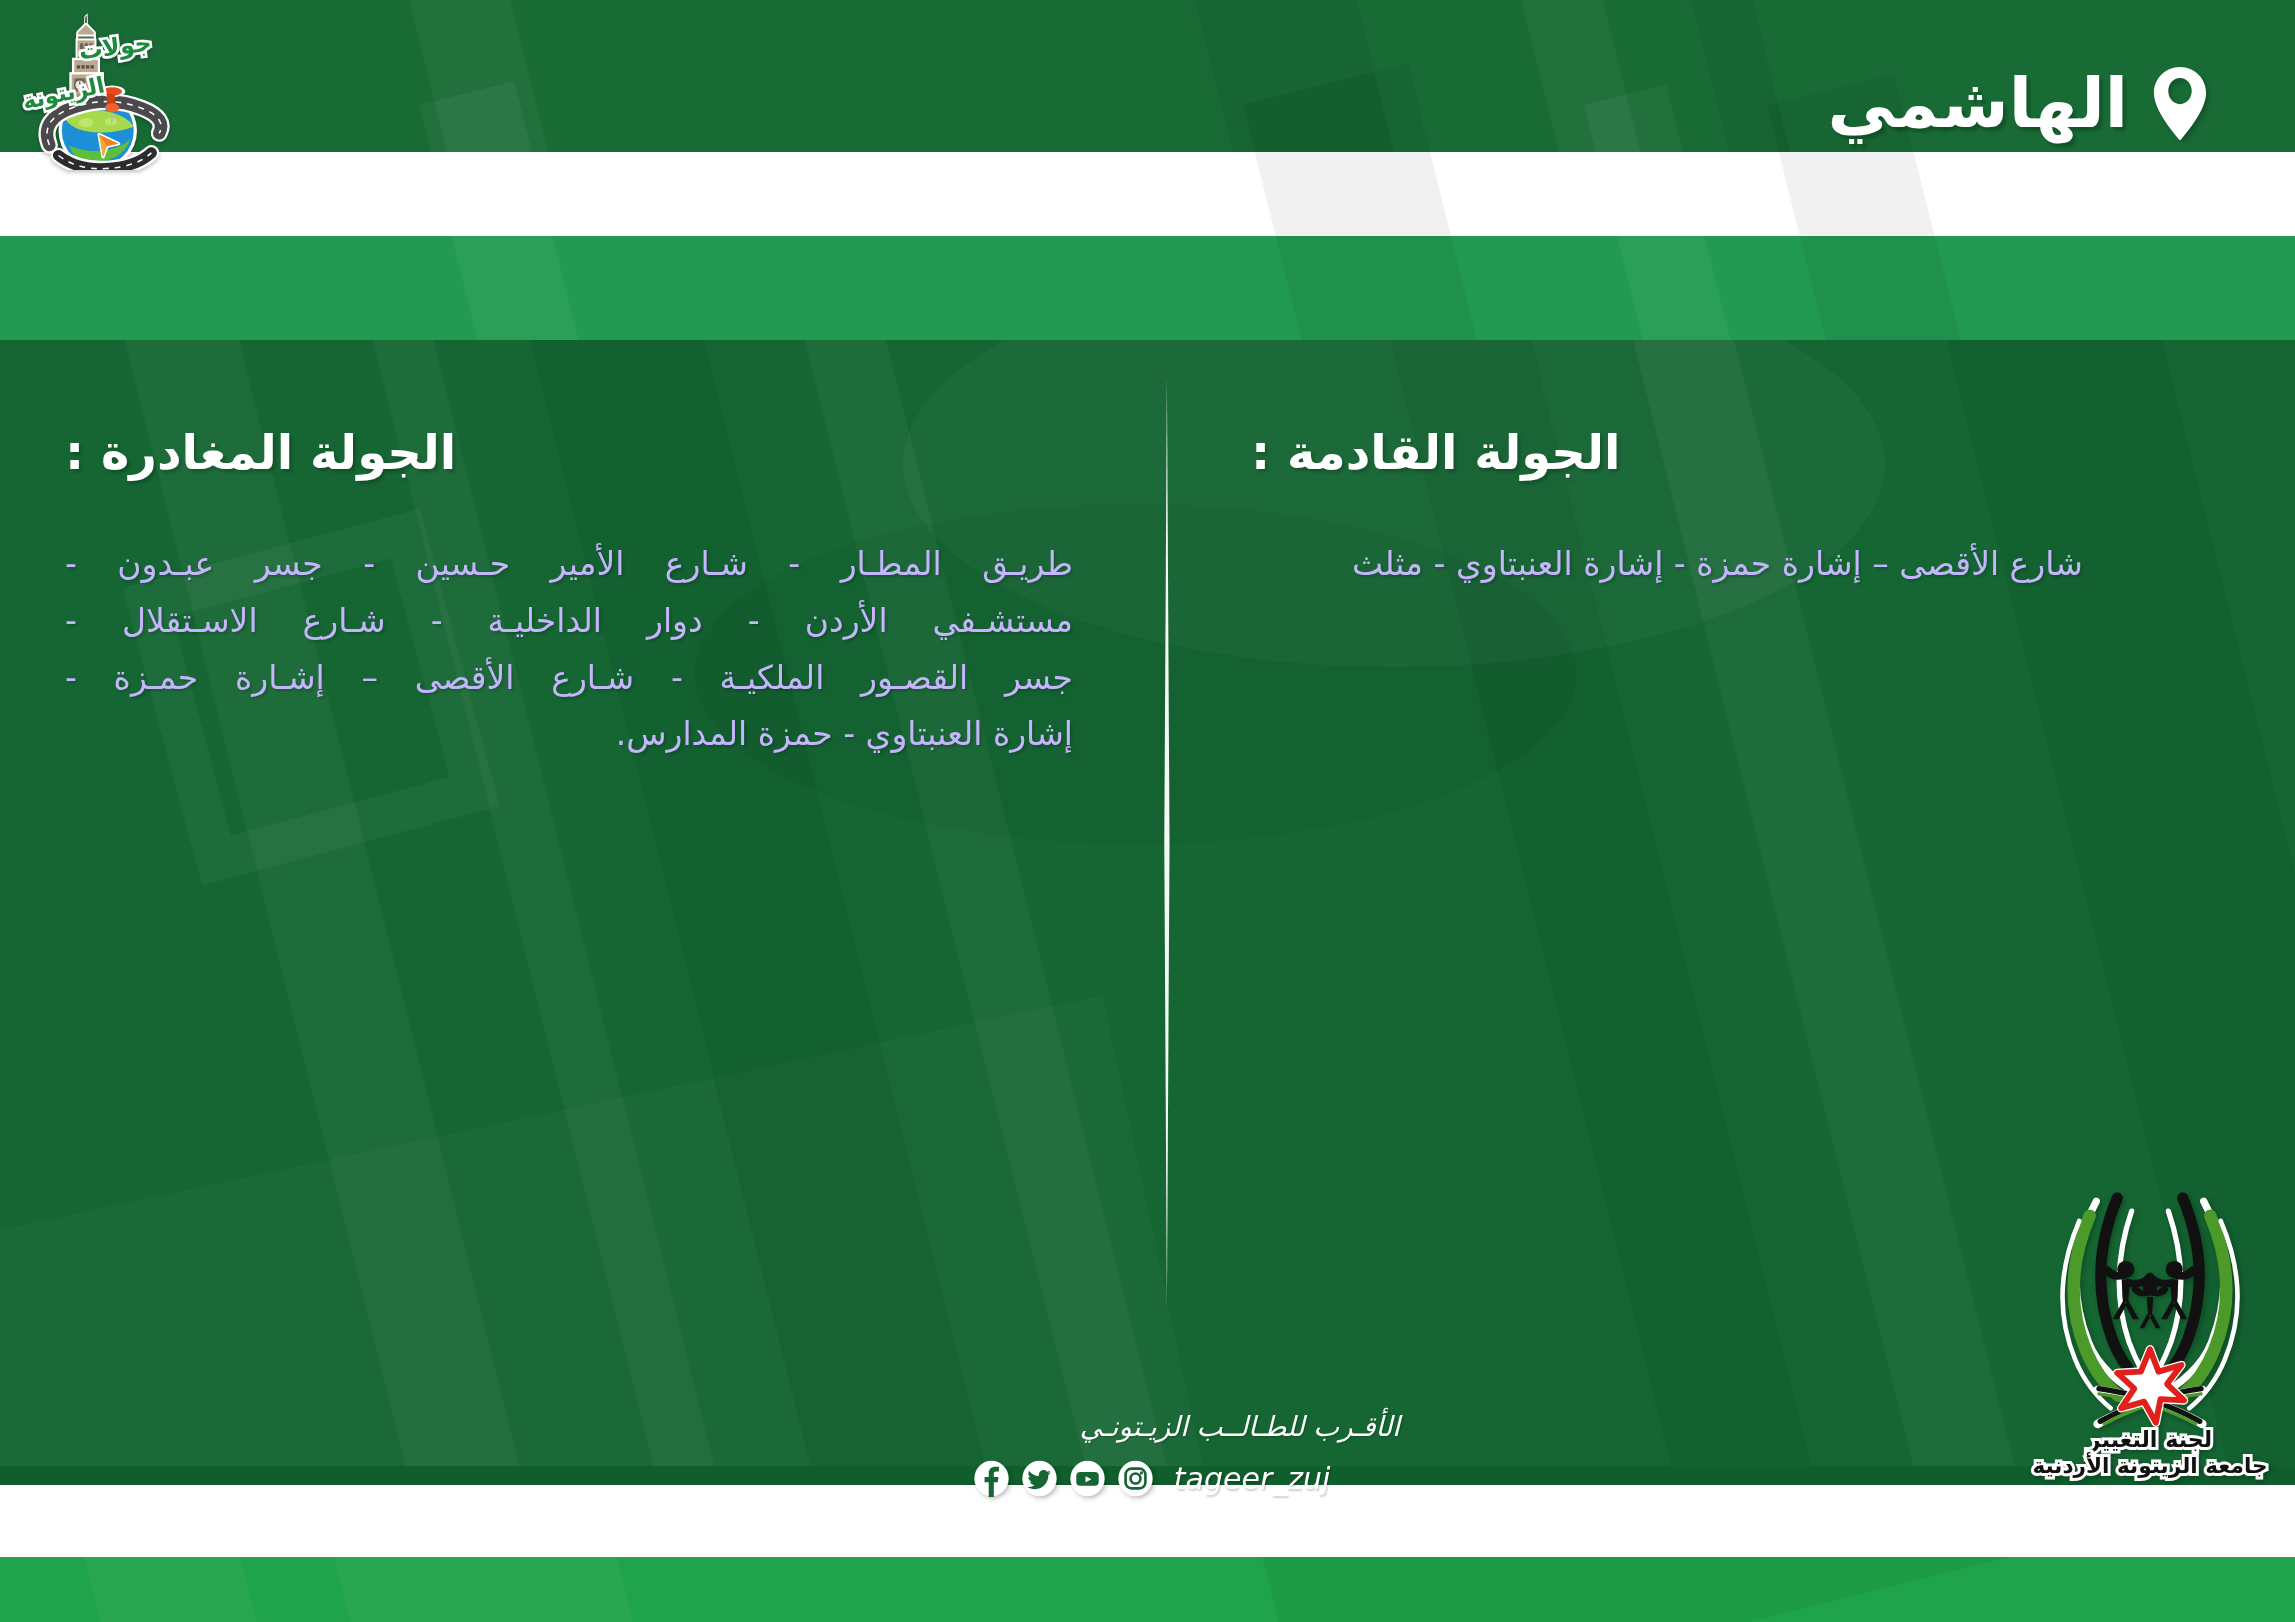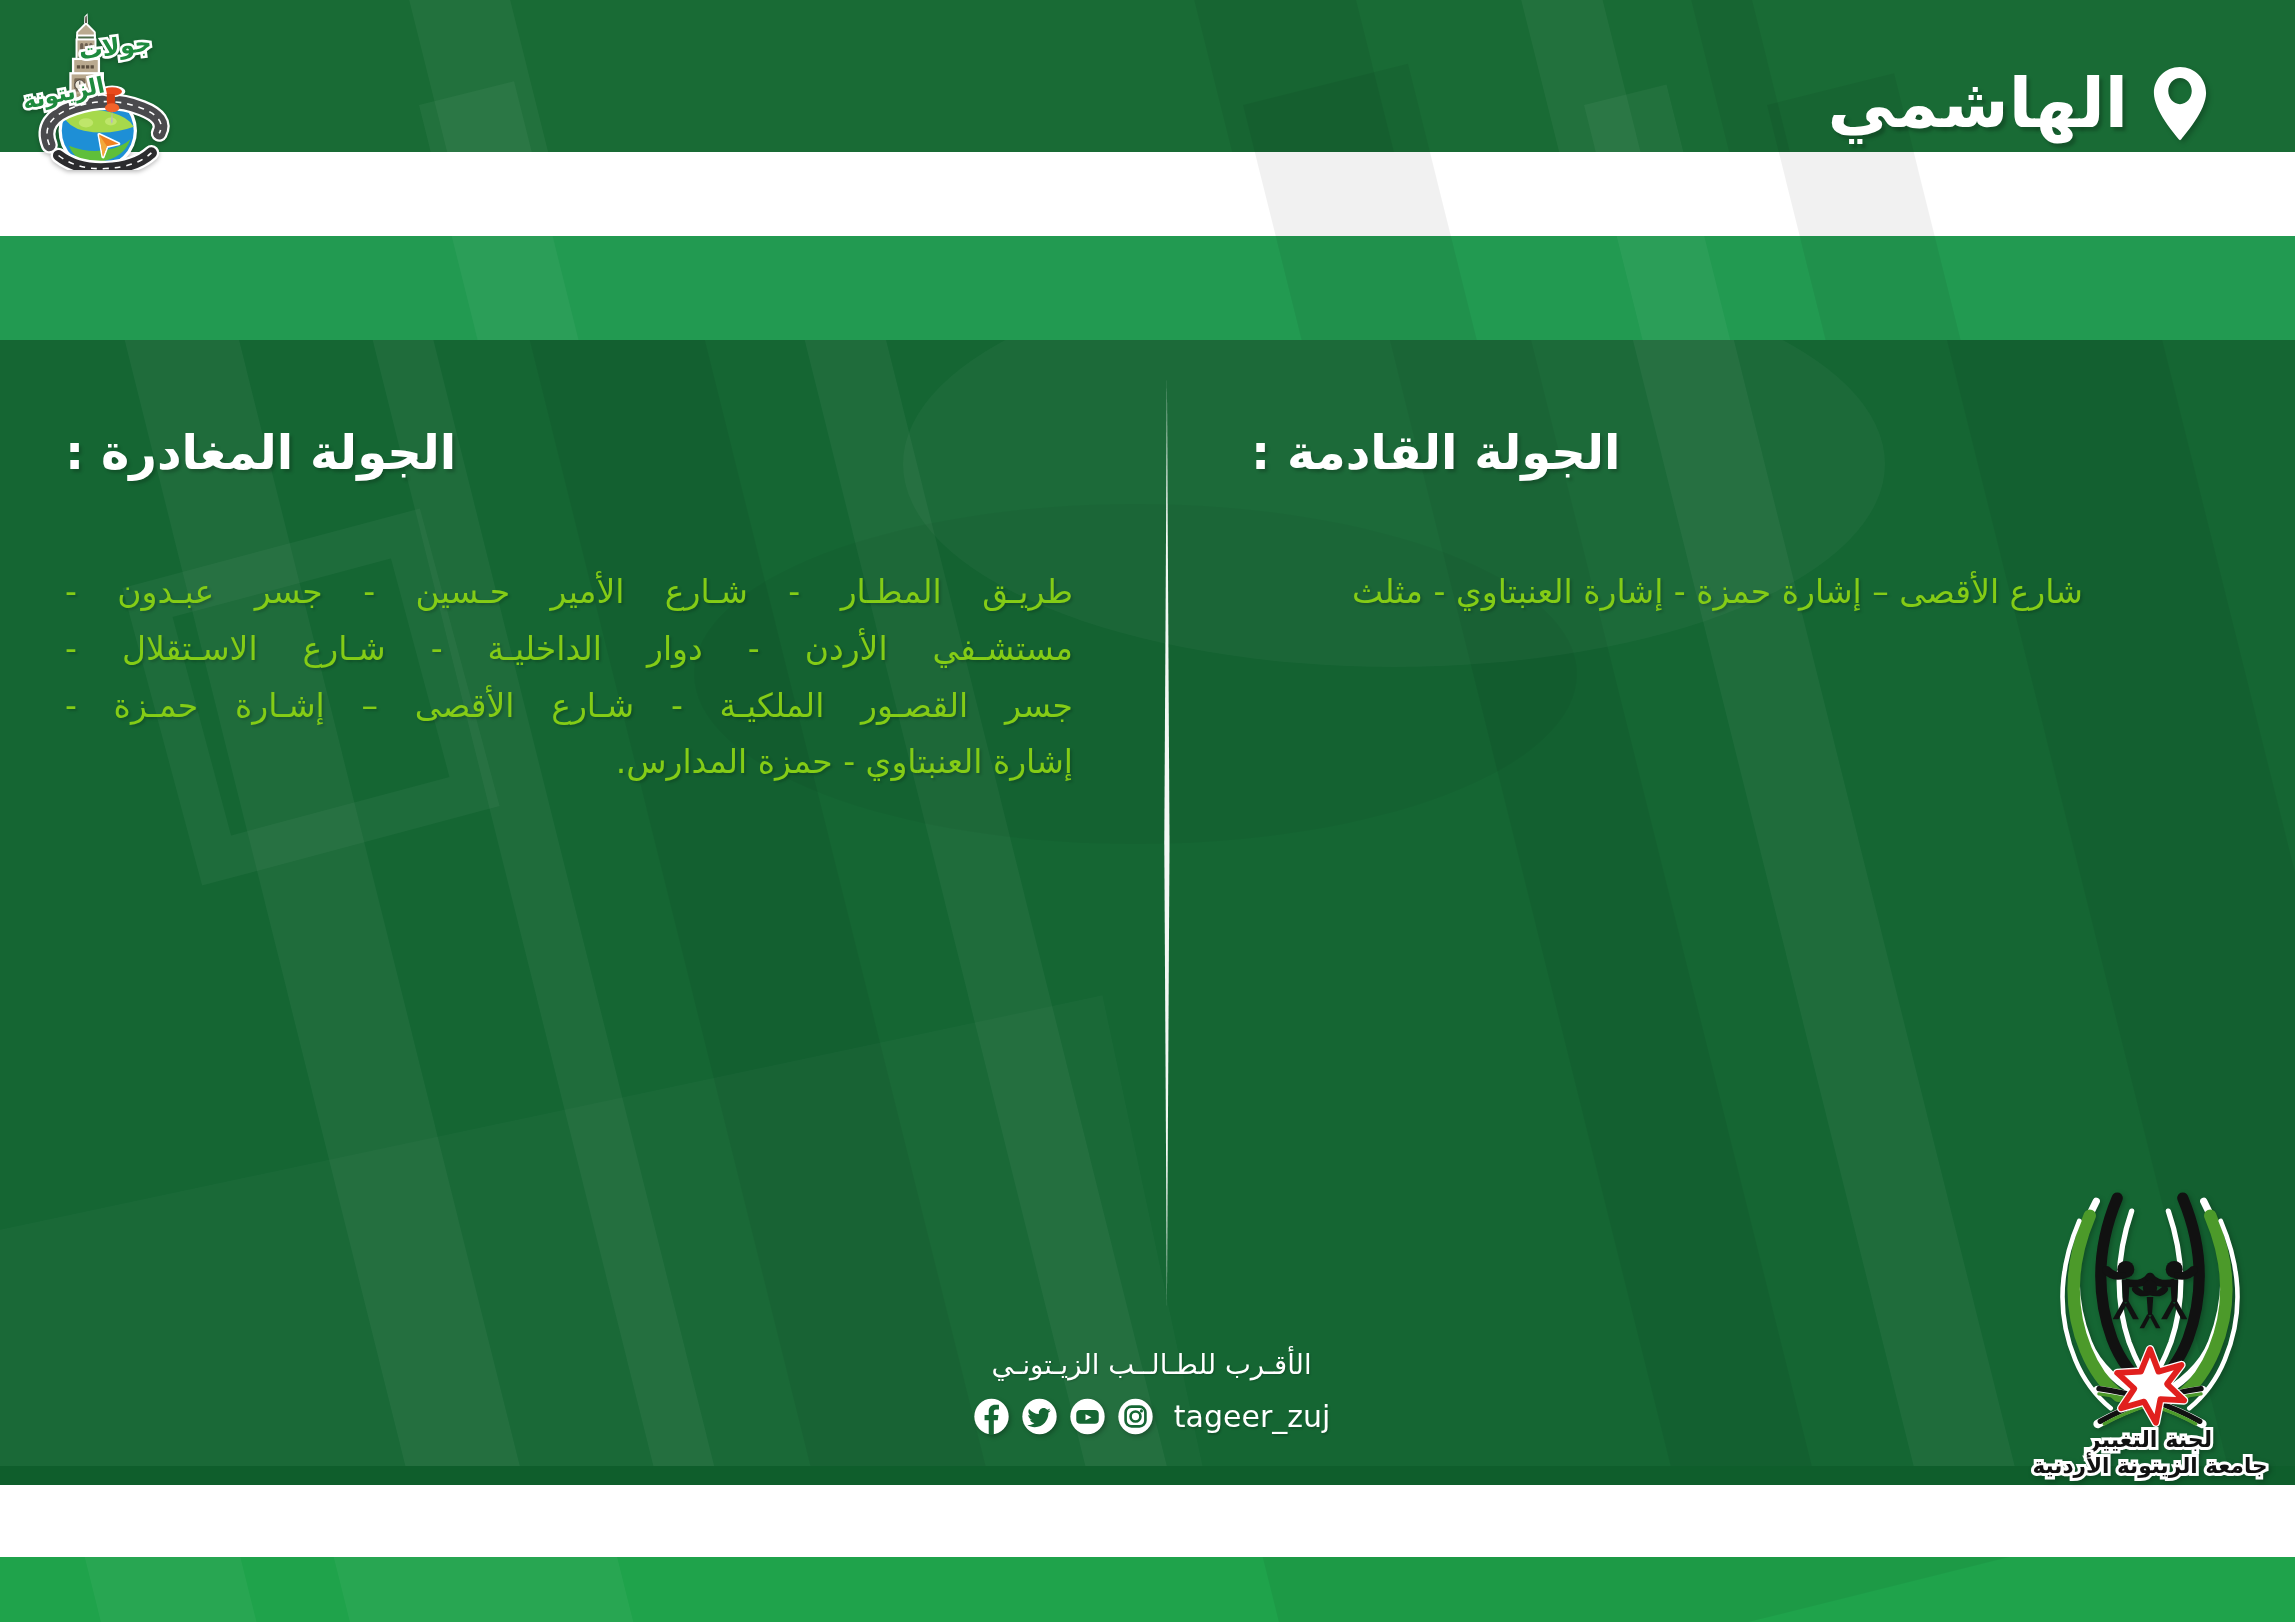--- a/index.html
+++ b/index.html
@@ -52,31 +52,31 @@
   .col-left  { left:0; width:1112px; padding:85px 39px 0 65px; }
 
   .col-heading {
     color:#ffffff; font-size:48px; font-weight:700; line-height:1.15;
     text-shadow:2.6px 3.3px 3.3px rgba(0,0,0,.20); white-space:nowrap;
   }
   .col-right .col-heading { text-align:left; }
   .col-left  .col-heading { text-align:left; }
 
   .col-body {
-    margin-top:84px; color:#84cc16; font-size:34px; line-height:1.72;
+    margin-top:56px; color:#c4b5fd; font-size:34px; line-height:1.72;
     text-shadow:2px 2px 2.6px rgba(0,0,0,.18);
   }
   .col-right .col-body { text-align:center; font-size:33px; }
   .col-left  .col-body { text-align:justify; text-align-last:justify; font-size:33px; }
 
   
   .divider { position:absolute; left:1161px; top:39px; width:11.8px; height:929px; z-index:25; }
 
   
-  .footer { position:absolute; left:903px; top:1348px; width:497px; z-index:30; text-align:center; direction:rtl; }
+  .footer { position:absolute; left:903px; top:1410px; width:497px; z-index:30; direction:rtl;font-style:italic; }
   .footer-tag {
     color:#ffffff; font-size:27.5px; letter-spacing:0.7px; line-height:1.2;
     text-shadow:1.3px 1.3px 2px rgba(0,0,0,.18); white-space:nowrap;
   }
   .social-row { margin-top:17px; display:flex; direction:ltr; align-items:center; justify-content:center; gap:11px; }
   .social-ico { width:37px; height:37px; display:block; filter:drop-shadow(2px 2.6px 2px rgba(0,0,0,.25)); }
   .handle {
     color:#ffffff; font-size:30px; margin-left:9.2px; letter-spacing:0px;
     text-shadow:1.3px 2px 2px rgba(0,0,0,.20); direction:ltr;
   }

